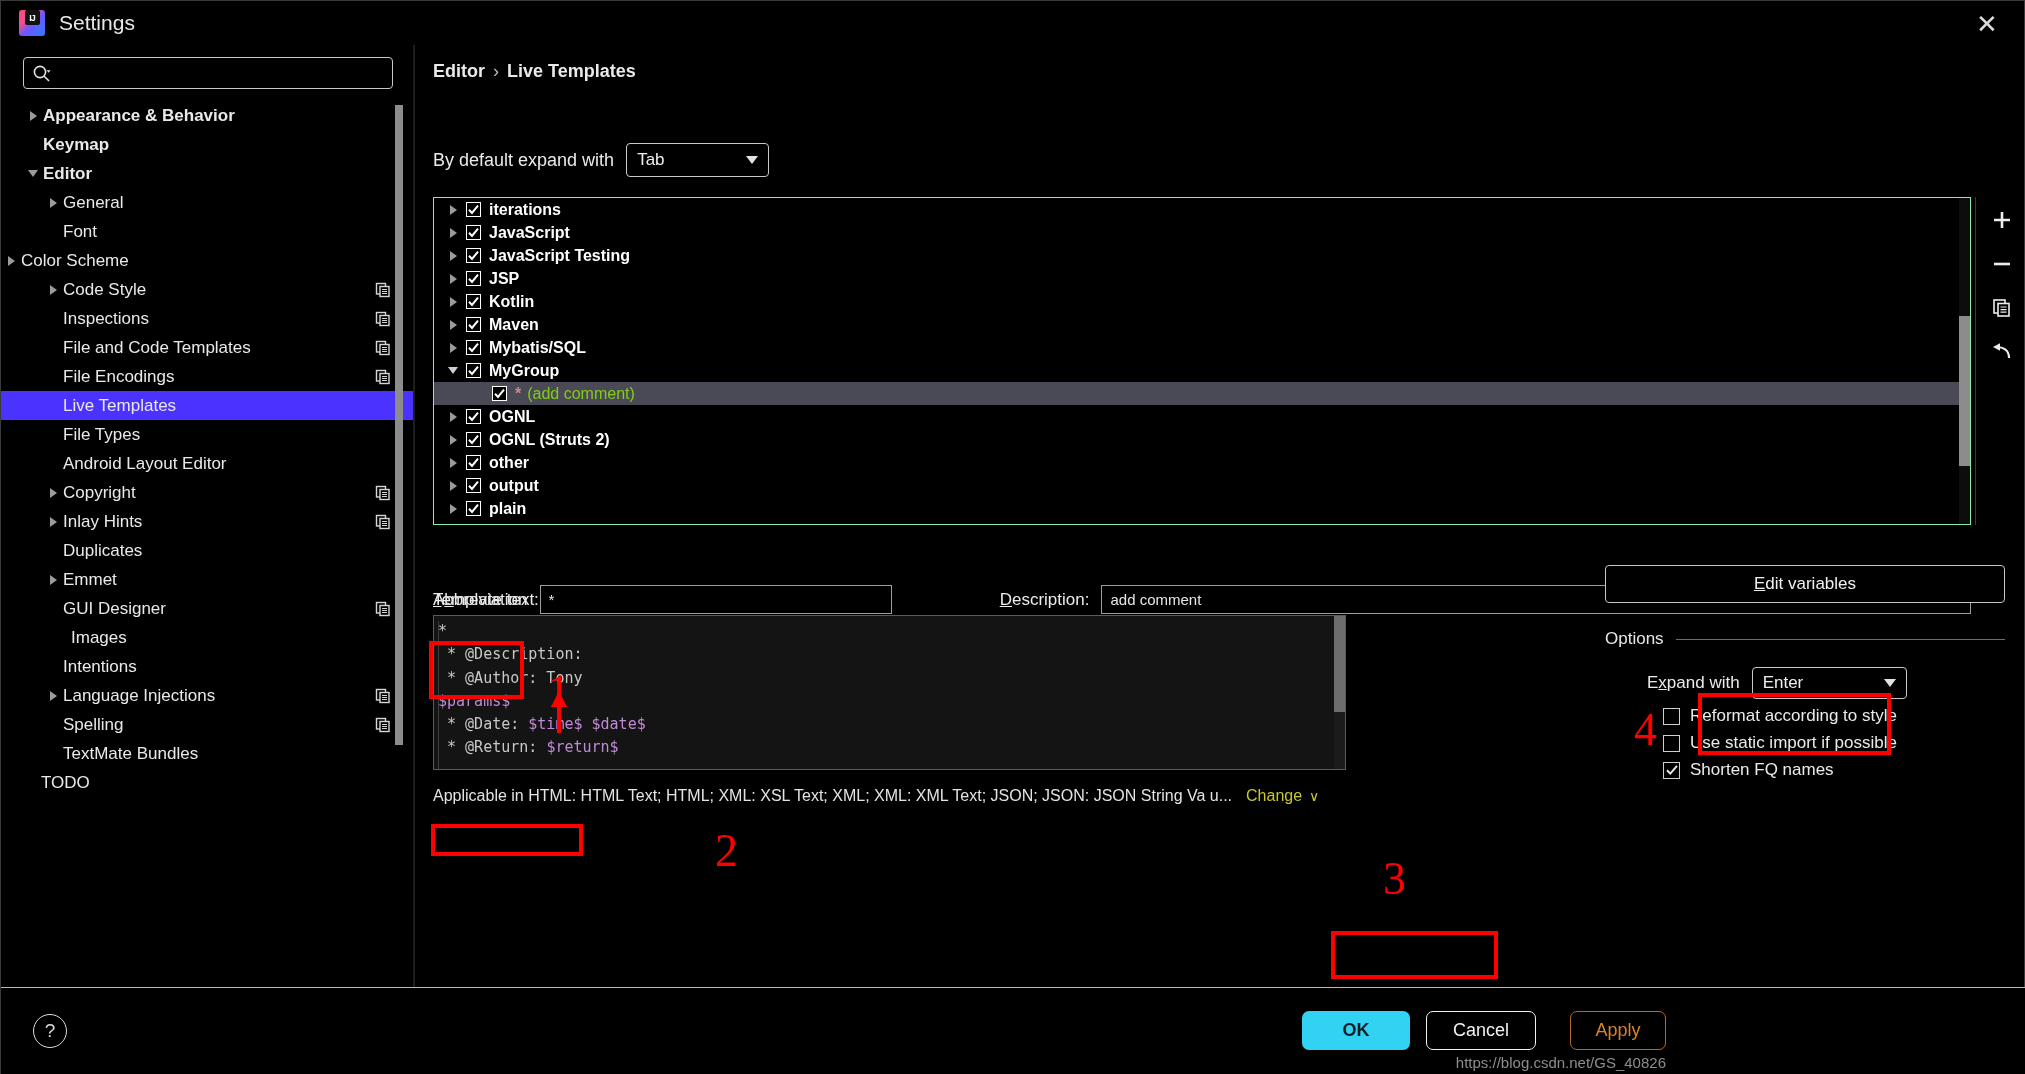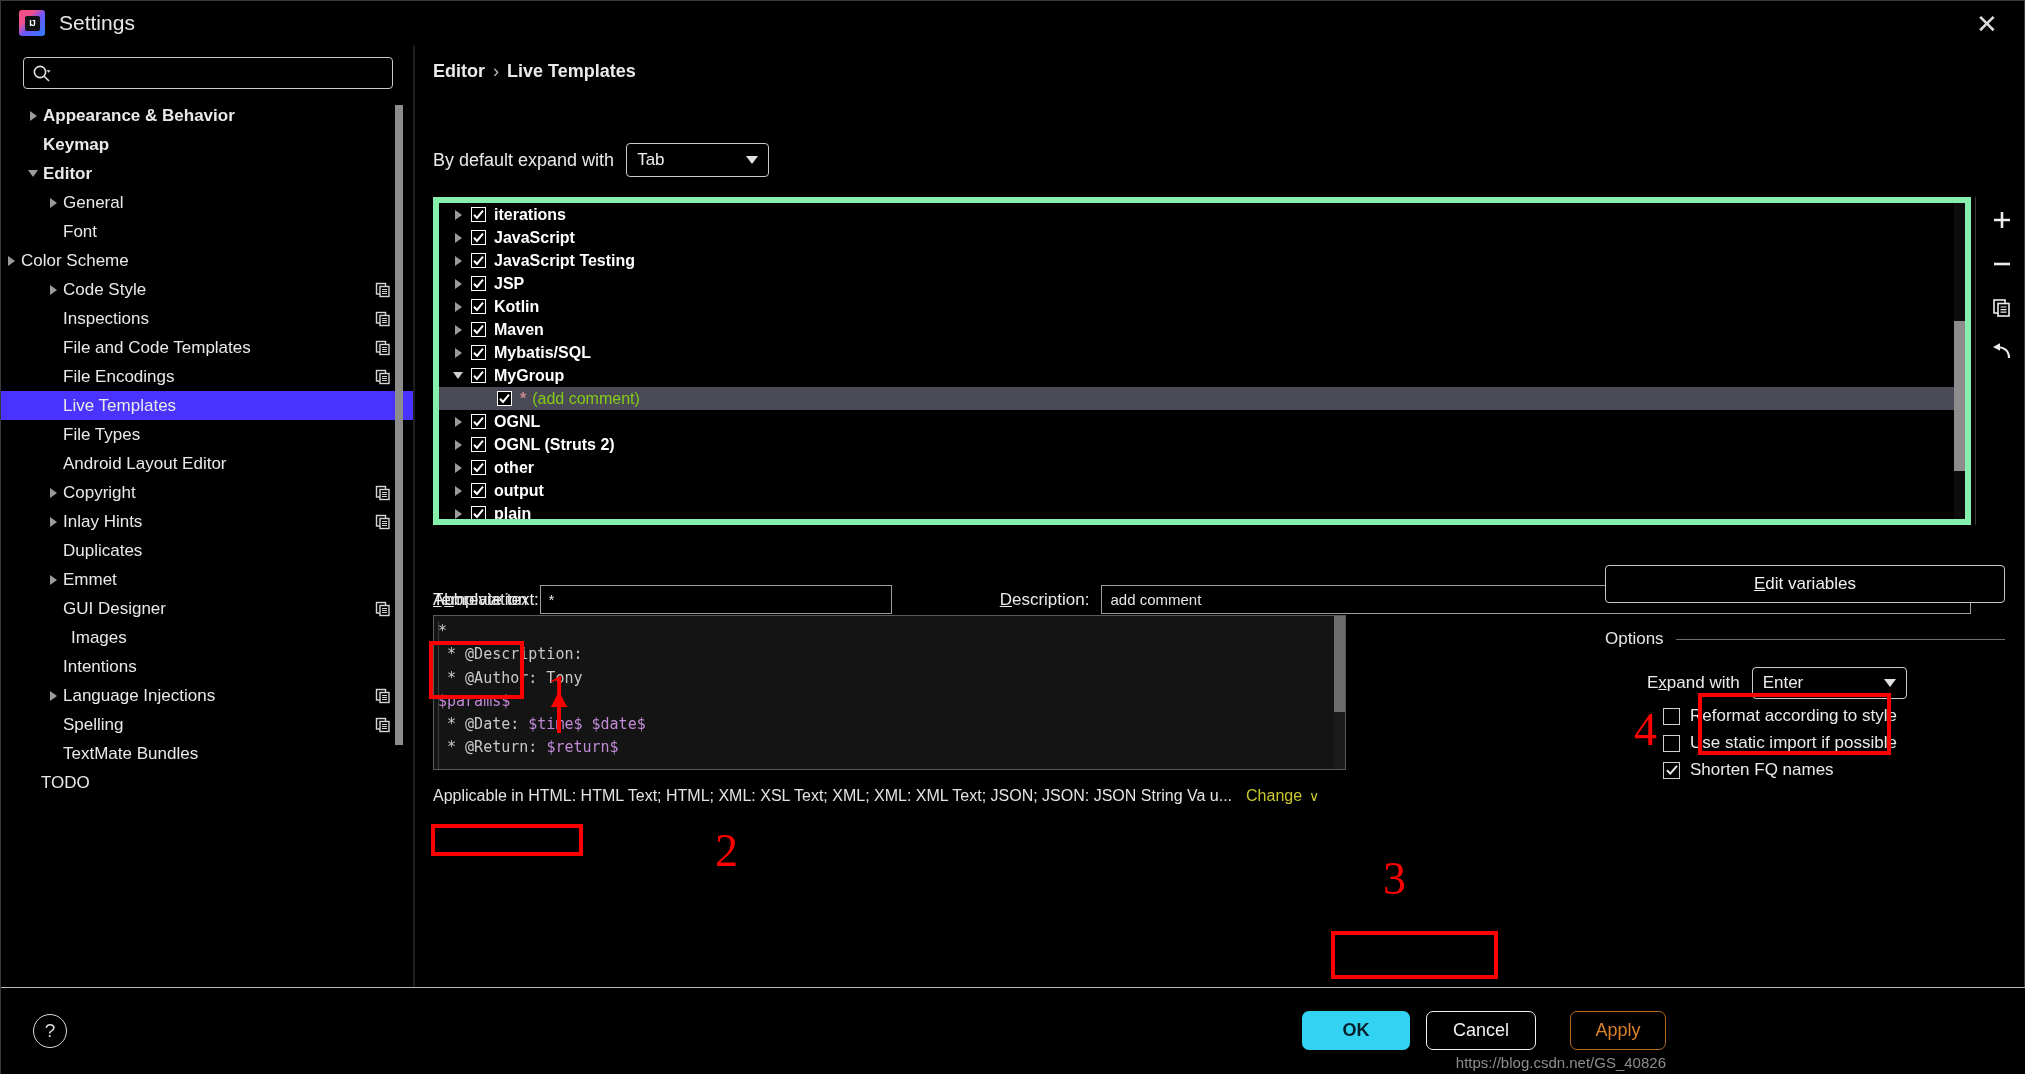--- a/index.html
+++ b/index.html
@@ -20,21 +20,21 @@
   
   .titlebar {
     position: absolute; left: 0; top: 0; width: 2025px; height: 44px;
     display: flex; align-items: center;
   }
   .ij-logo {
     position: relative;
     width: 26px; height: 26px; margin-left: 18px; margin-right: 14px;
     border-radius: 3px;
     background: linear-gradient(135deg,#f24f8a 0%, #f24f8a 30%, #6b57ff 55%, #2b7fff 100%);
-    display:flex; align-items:center; justify-content:center;
+    display:flex; justify-content:center;
   }
   .ij-logo .ij-inner {
     width: 15px; height: 15px; background:#111; border-radius:2px;
     display:flex; align-items:center; justify-content:center;
     font-size: 9px; font-weight:700; color:#fff; letter-spacing:-1px;
   }
   .title-text { font-size: 21px; color:#e8e8e8; }
   .close-btn {
     position:absolute; right: 24px; top: 8px;
     width: 30px; height: 30px; color:#dcdcdc;
@@ -112,21 +112,21 @@
     display:flex; align-items:center; padding: 0 10px;
     min-width: 143px; justify-content: space-between; color:#eee; font-size:17px;
     background:#000;
   }
   .combo .caret { width:0;height:0;border-top:8px solid #e2e2e2;
     border-left:6px solid transparent;border-right:6px solid transparent; margin-left:14px;}
 
   
   .listbox {
     position:absolute; left:18px; top:152px; width:1538px; height:328px;
-    border:6px solid #86efac; background:#000; overflow:hidden;
+    border:1px solid #86efac; background:#000; overflow:hidden;
   }
   .lrow {
     height: 23px; display:flex; align-items:center; padding-left:6px;
     font-size:16px; font-weight:700; color:#ffffff; white-space:nowrap;
   }
   .lrow.sel { background:#4a4a57; }
   .lrow .lw { width:26px; display:flex; align-items:center; justify-content:center; flex:0 0 26px;}
   .lrow .lw .ar { width:0;height:0;border-left:7px solid #9b9b9b;
     border-top:5px solid transparent;border-bottom:5px solid transparent;}
   .lrow .lw .ad { width:0;height:0;border-top:7px solid #cfcfcf;

